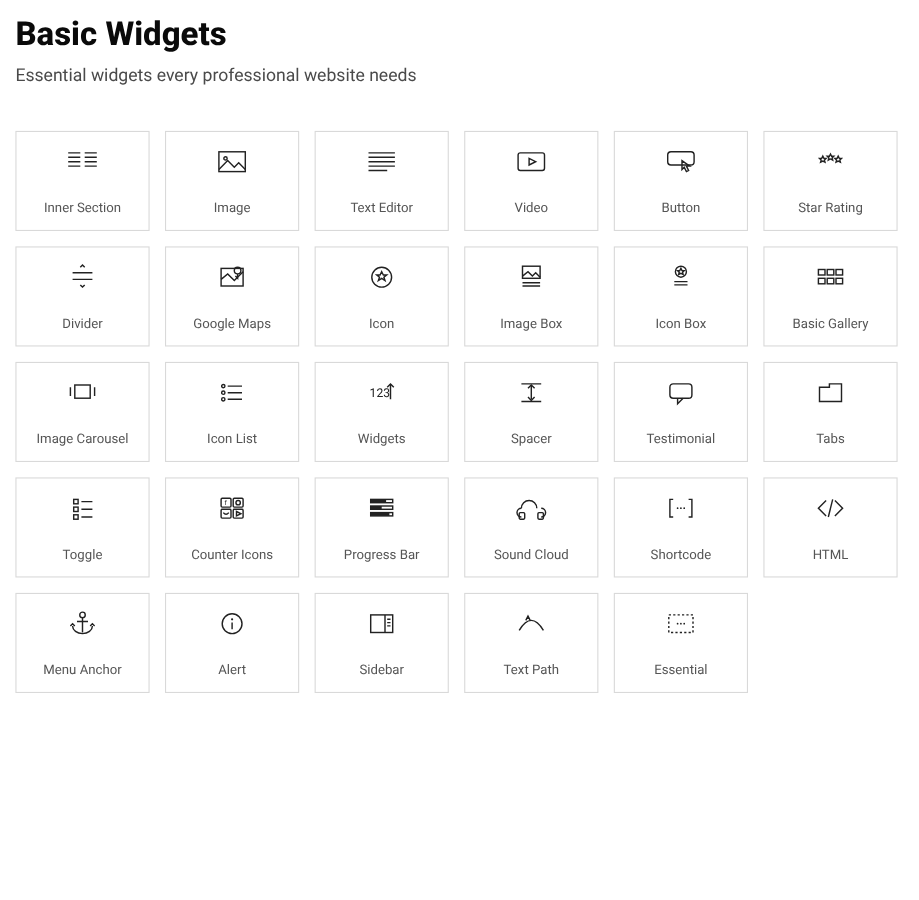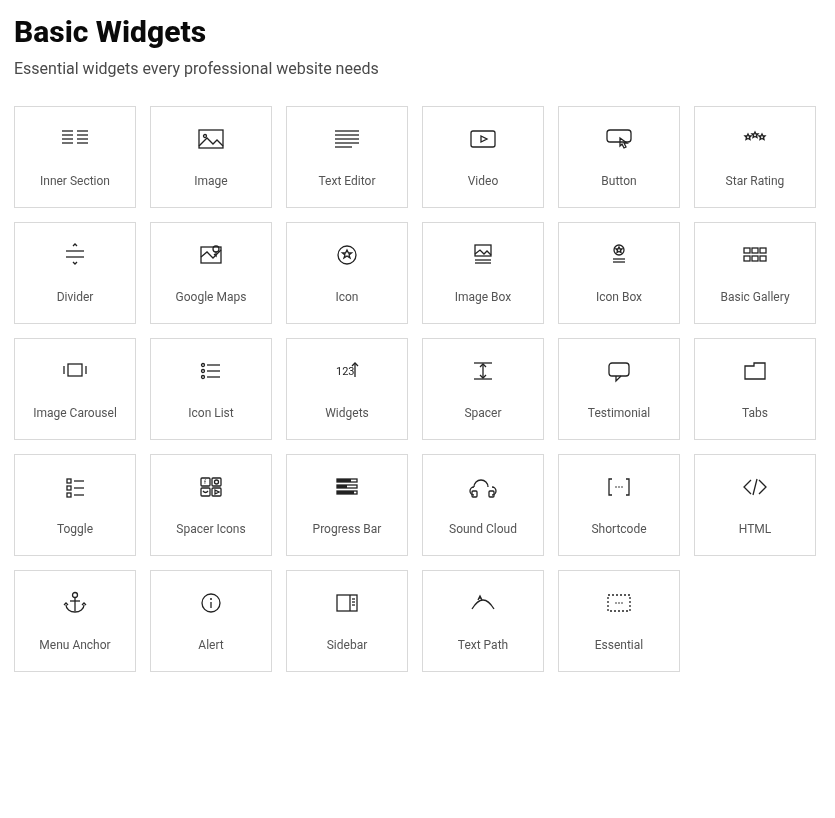--- a/index.html
+++ b/index.html
@@ -12,30 +12,30 @@
     }
     .page-title {
       font-size: 30px;
       font-weight: 800;
       color: #0a0a0a;
       margin-bottom: 10px;
     }
     .page-subtitle {
       font-size: 16px;
       color: #4a4a4a;
-      margin-bottom: 28px;
+      margin-bottom: 41px;
     }
     .grid {
       display: grid;
       grid-template-columns: repeat(6, 122px);
       gap: 14px;
     }
     .card {
       border: 1px solid #d9d9d9;
-      height: 102px;
+      height: 91px;
       display: flex;
       flex-direction: column;
       align-items: center;
       justify-content: center;
       gap: 24px;
       cursor: pointer;
       background: #fff;
     }
     .icon {
       width: 30px;
@@ -210,21 +210,21 @@
         </svg>
       </div>
       <div class="caption">Toggle</div>
     </div>
     <div class="card">
       <div class="icon">
         <svg width="30" height="24" viewBox="0 0 30 24">
           <use href="#ic-social-icons"></use>
         </svg>
       </div>
-      <div class="caption">Spacer Icons</div>
+      <div class="caption">Counter Icons</div>
     </div>
     <div class="card">
       <div class="icon">
         <svg width="30" height="24" viewBox="0 0 30 24">
           <use href="#ic-progress-bar"></use>
         </svg>
       </div>
       <div class="caption">Progress Bar</div>
     </div>
     <div class="card">

